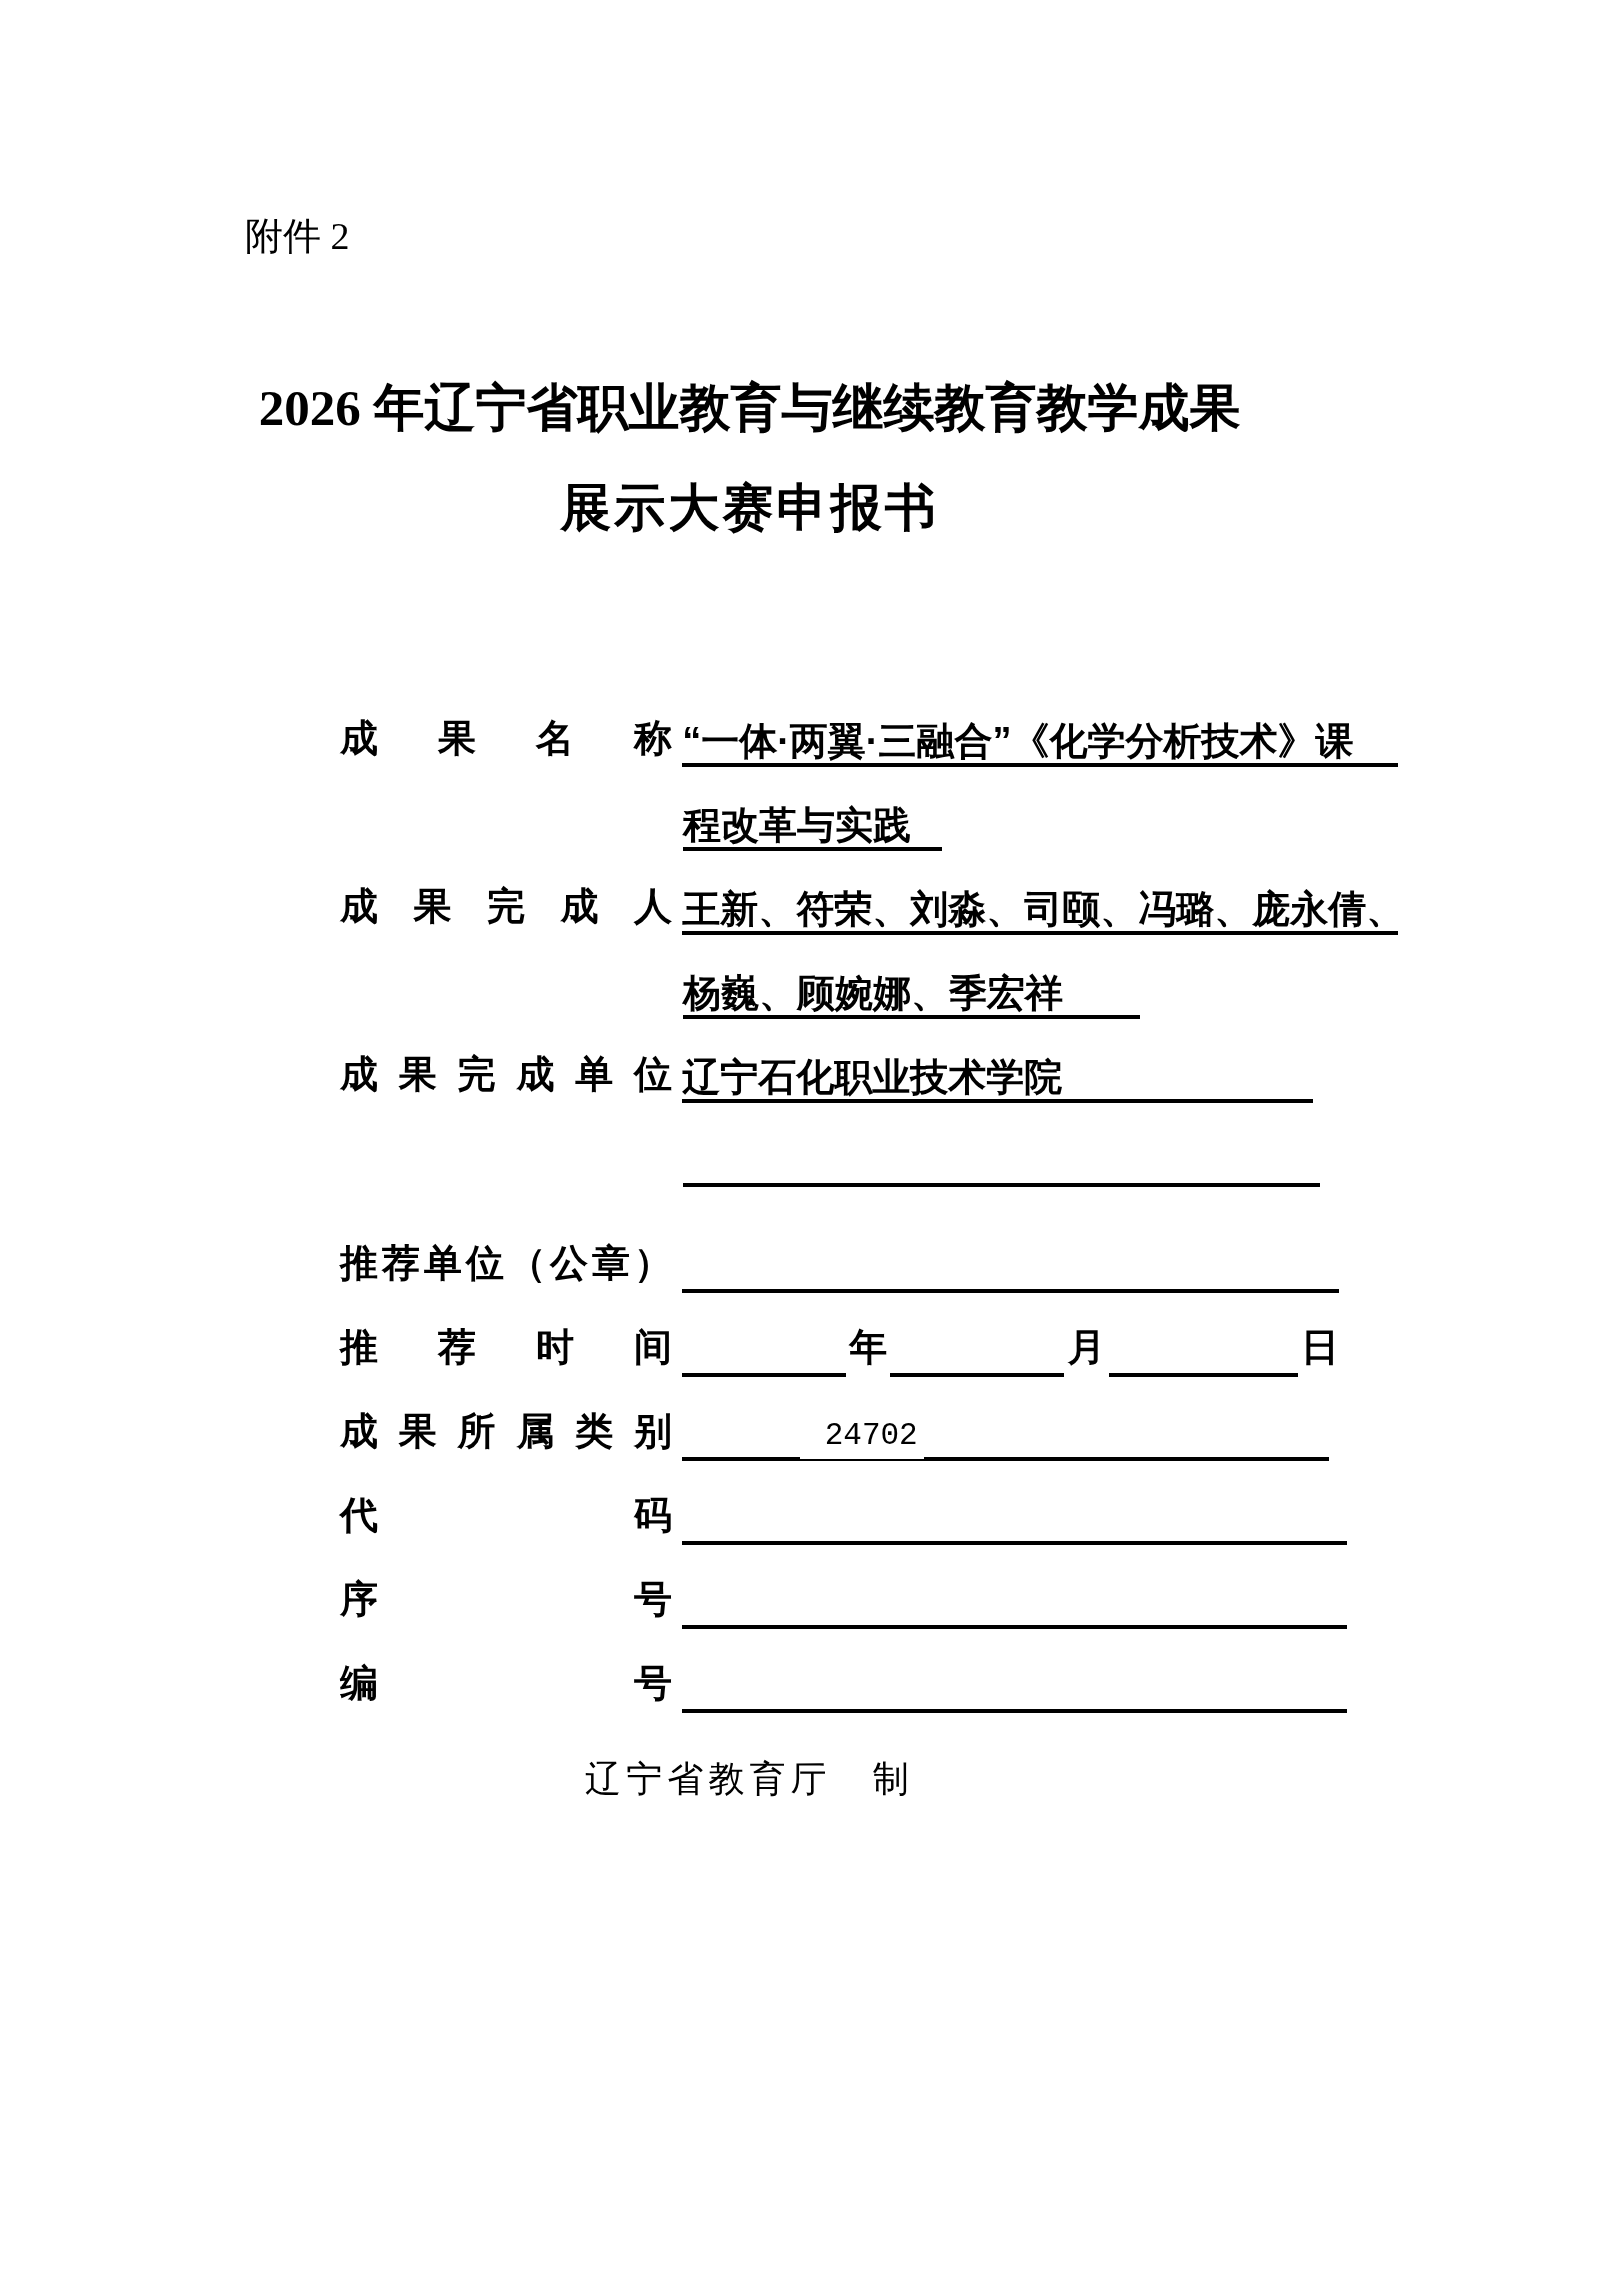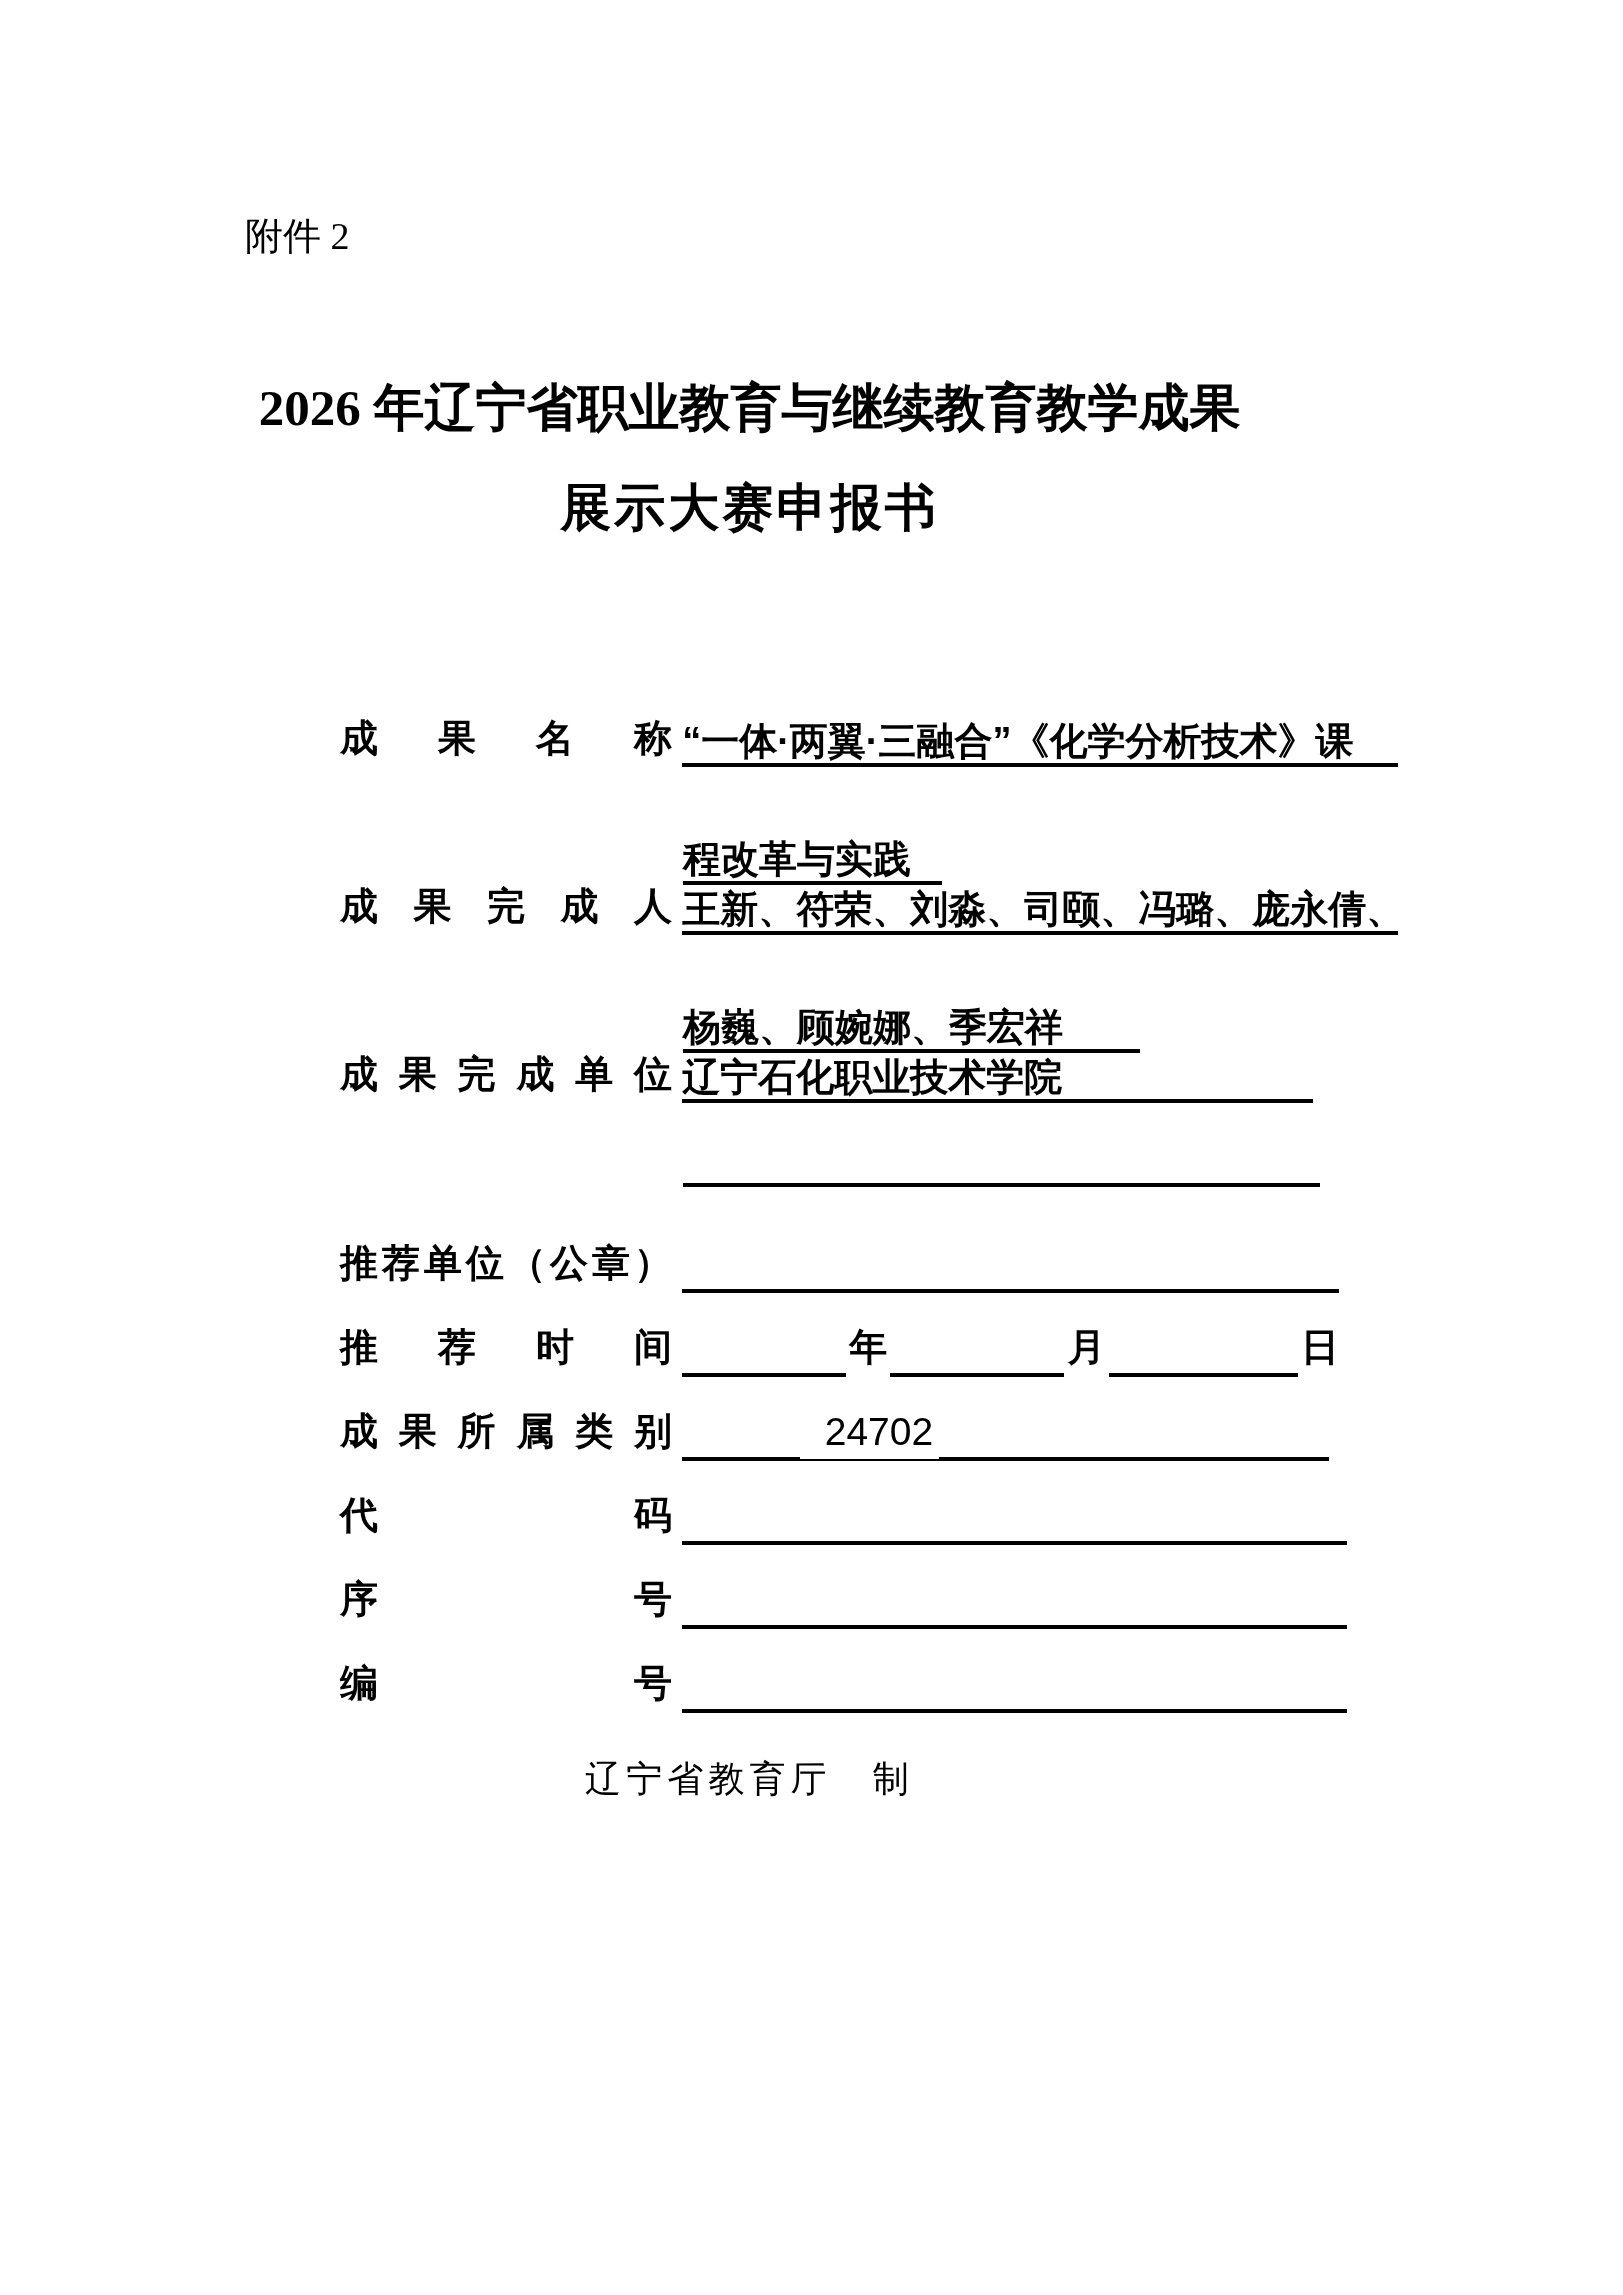--- a/index.html
+++ b/index.html
@@ -65,21 +65,21 @@
   .indent { width: 343px; flex-shrink: 0; }
   .val {
     height: 100%;
     display: flex;
     align-items: flex-end;
     border-bottom: 4.1px solid #000;
     padding-bottom: 3px;
     white-space: nowrap;
     line-height: 1;
   }
-  .val.fit { width: auto; margin-top: 34px; }
+  .val.fit { width: auto; }
   .val.noline { border-bottom: none; padding-bottom: 0; }
   .w1400 { width: 716px; }
   .w1290 { width: 660px; }
   .w1285 { width: 657px; }
   .w1265 { width: 647px; }
   .w1245 { width: 637px; }
   .w1235 { width: 631px; }
   .w1300 { width: 665px; }
   .pr60  { padding-right: 31px; }
   .pr150 { padding-right: 77px; }
@@ -103,23 +103,23 @@
   
   .code-seg { height: 100%; border-bottom: 4.1px solid #000; }
   .code-seg.left { width: 118px; }
   .code-seg.right { flex: 1; }
   .code-val {
     height: 100%;
     display: flex;
     align-items: flex-end;
     border-bottom: 2.6px solid #000;
     padding: 0 6.1px 7.2px 24.5px;
-    font-family: Liberation Sans, sans-serif;
+    font-family: Liberation Mono, monospace;
     font-weight: 400;
-    font-size: 39px;
+    font-size: 31px;
     line-height: 1;
   }
 
   
   .footer {
     position: absolute;
     top: 1755px;
     left: 0;
     width: 100%;
     text-align: center;

